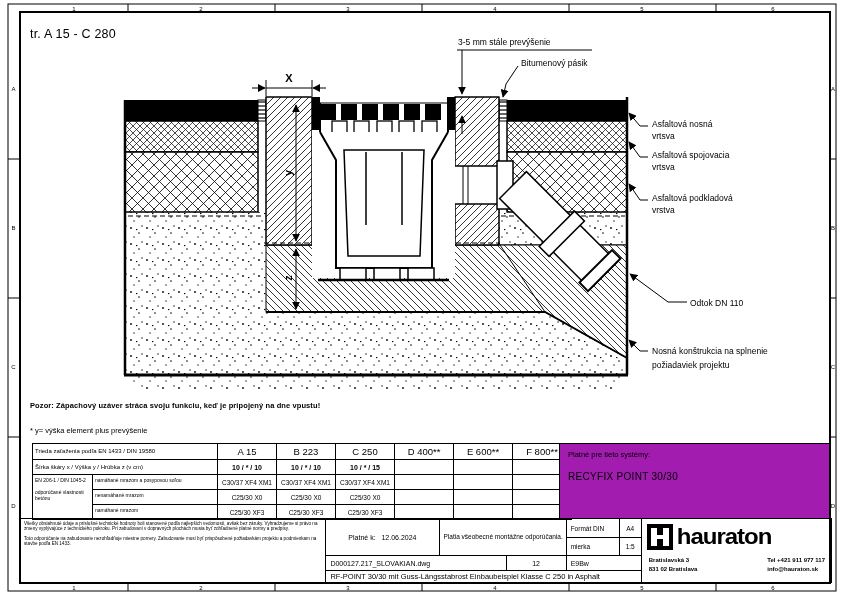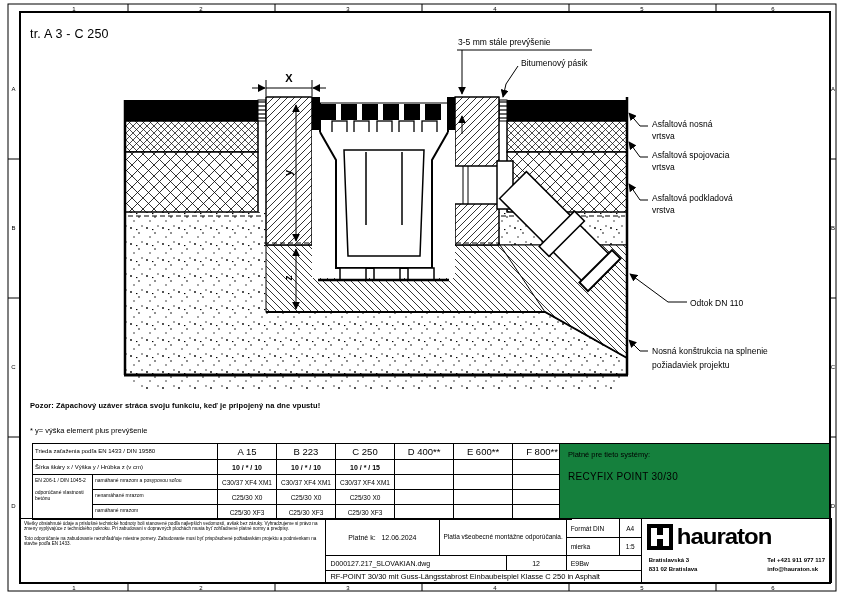--- a/index.html
+++ b/index.html
@@ -15,21 +15,21 @@
   .note1 { font-size:7.5px; font-weight:bold; letter-spacing:.1px; }
   .note2 { font-size:7.5px; }
   table { border-collapse:collapse; table-layout:fixed; }
   td { border:1px solid #000; vertical-align:middle; overflow:hidden; padding:0 2px; }
   .spec td { text-align:center; }
   .spec .lbl { text-align:left; font-size:6px; line-height:1.1; }
   .spec .hdr { font-size:9.5px; }
   .spec .dimv { font-size:7px; font-weight:bold; }
   .spec .conc { font-size:6.5px; }
   .spec .tiny { font-size:5px; line-height:1.2; text-align:left; vertical-align:top; padding-top:2px;}
-  .panel { border:1px solid #000; background:#15803d; }
+  .panel { border:1px solid #000; background:#a21caf; }
   .panel .p1 { font-size:7.5px; padding:6px 0 0 8px; }
   .panel .p2 { font-size:10px; padding:12px 0 0 8px; letter-spacing:.3px; }
   .tb td { font-size:6.5px; }
   .tb .disc { vertical-align:top; padding:2px 3px; }
   .tb .disc p { font-size:4.6px; line-height:1.15; margin-bottom:4px; }
   .tb .valid { text-align:center; font-size:7px; }
   .tb .gen { font-size:6.5px; line-height:1.2; padding-left:4px; }
   .tb .fmt { font-size:6.5px; padding-left:4px; }
   .tb .fmtv { font-size:6.5px; text-align:center; }
   .tb .file { font-size:7px; padding-left:4px; }
@@ -241,21 +241,21 @@
     <text x="652" y="170">vrtsva</text>
     <text x="652" y="201">Asfaltová podkladová</text>
     <text x="652" y="213">vrstva</text>
     <text x="690" y="306">Odtok DN 110</text>
     <text x="652" y="354">Nosná konštrukcia na splnenie</text>
     <text x="652" y="368">požiadaviek projektu</text>
   </g>
 </svg>
 
 <div class="abs title-lines" style="left:30px; top:26px;">
-  <div>tr. A 3 - C 250</div>
+  <div>tr. A 15 - C 280</div>
 </div>
 
 <div class="abs note1" style="left:30px; top:401px;">Pozor: Zápachový uzáver stráca svoju funkciu, keď je pripojený na dne vpustu!</div>
 <div class="abs note2" style="left:30px; top:426px;">* y= výška element plus prevýšenie</div>
 
 <table class="spec abs" style="left:32px; top:443px; width:540px;">
   <colgroup>
     <col style="width:60px">
         <col style="width:125px">
     <col style="width:59px">

